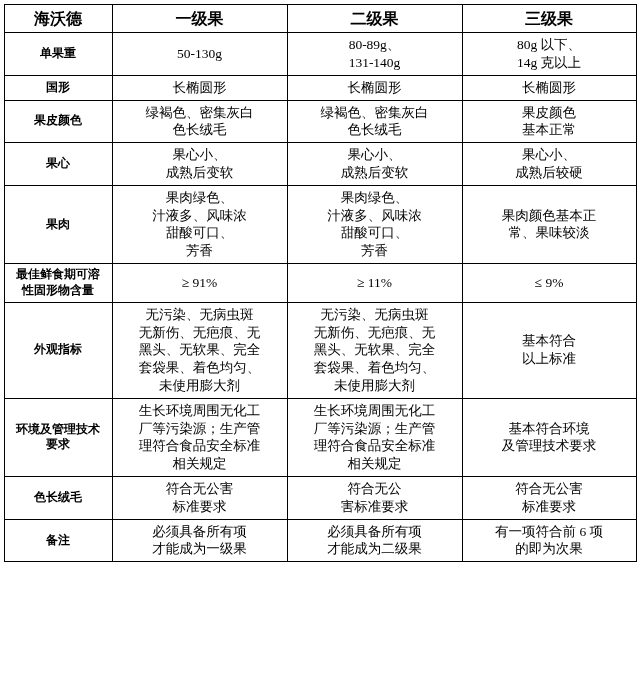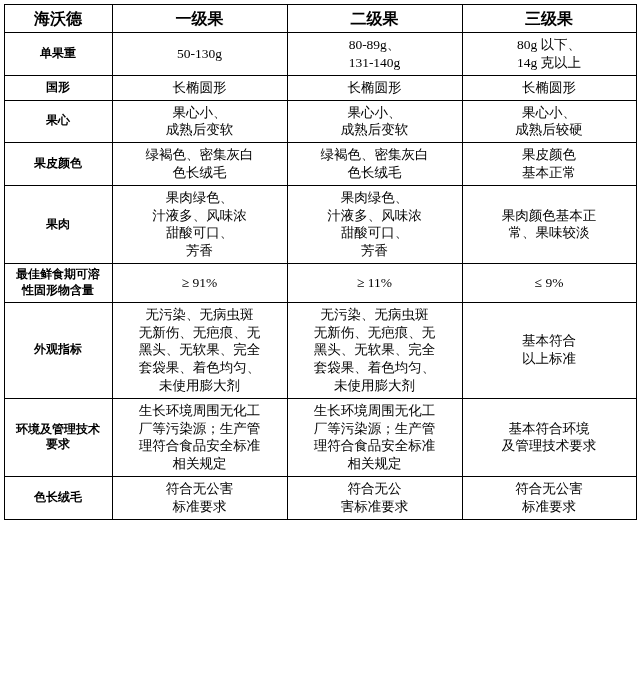--- a/index.html
+++ b/index.html
@@ -67,30 +67,30 @@
         <td class="val">80-89g、<br>131-140g</td>
         <td class="val">80g 以下、<br>14g 克以上</td>
       </tr>
       <tr>
         <td class="label">国形</td>
         <td class="val">长椭圆形</td>
         <td class="val">长椭圆形</td>
         <td class="val">长椭圆形</td>
       </tr>
       <tr>
+        <td class="label">果皮颜色</td>
+        <td class="val">绿褐色、密集灰白<br>色长绒毛</td>
+        <td class="val">绿褐色、密集灰白<br>色长绒毛</td>
+        <td class="val">果皮颜色<br>基本正常</td>
+      </tr>
+      <tr>
         <td class="label">果心</td>
         <td class="val">果心小、<br>成熟后变软</td>
         <td class="val">果心小、<br>成熟后变软</td>
         <td class="val">果心小、<br>成熟后较硬</td>
-      </tr>
-      <tr>
-        <td class="label">果皮颜色</td>
-        <td class="val">绿褐色、密集灰白<br>色长绒毛</td>
-        <td class="val">绿褐色、密集灰白<br>色长绒毛</td>
-        <td class="val">果皮颜色<br>基本正常</td>
       </tr>
       <tr>
         <td class="label">果肉</td>
         <td class="val">果肉绿色、<br>汁液多、风味浓<br>甜酸可口、<br>芳香</td>
         <td class="val">果肉绿色、<br>汁液多、风味浓<br>甜酸可口、<br>芳香</td>
         <td class="val">果肉颜色基本正<br>常、果味较淡</td>
       </tr>
       <tr>
         <td class="label">最佳鲜食期可溶<br>性固形物含量</td>
         <td class="val">≥ 91%</td>
@@ -108,14 +108,20 @@
         <td class="val">生长环境周围无化工<br>厂等污染源；生产管<br>理符合食品安全标准<br>相关规定</td>
         <td class="val">生长环境周围无化工<br>厂等污染源；生产管<br>理符合食品安全标准<br>相关规定</td>
         <td class="val">基本符合环境<br>及管理技术要求</td>
       </tr>
       <tr>
         <td class="label">色长绒毛</td>
         <td class="val">符合无公害<br>标准要求</td>
         <td class="val">符合无公<br>害标准要求</td>
         <td class="val">符合无公害<br>标准要求</td>
       </tr>
+      <tr>
+        <td class="label">备注</td>
+        <td class="val">必须具备所有项<br>才能成为一级果</td>
+        <td class="val">必须具备所有项<br>才能成为二级果</td>
+        <td class="val">有一项符合前 6 项<br>的即为次果</td>
+      </tr>
     </tbody>
 </table>
 
 </body></html>

